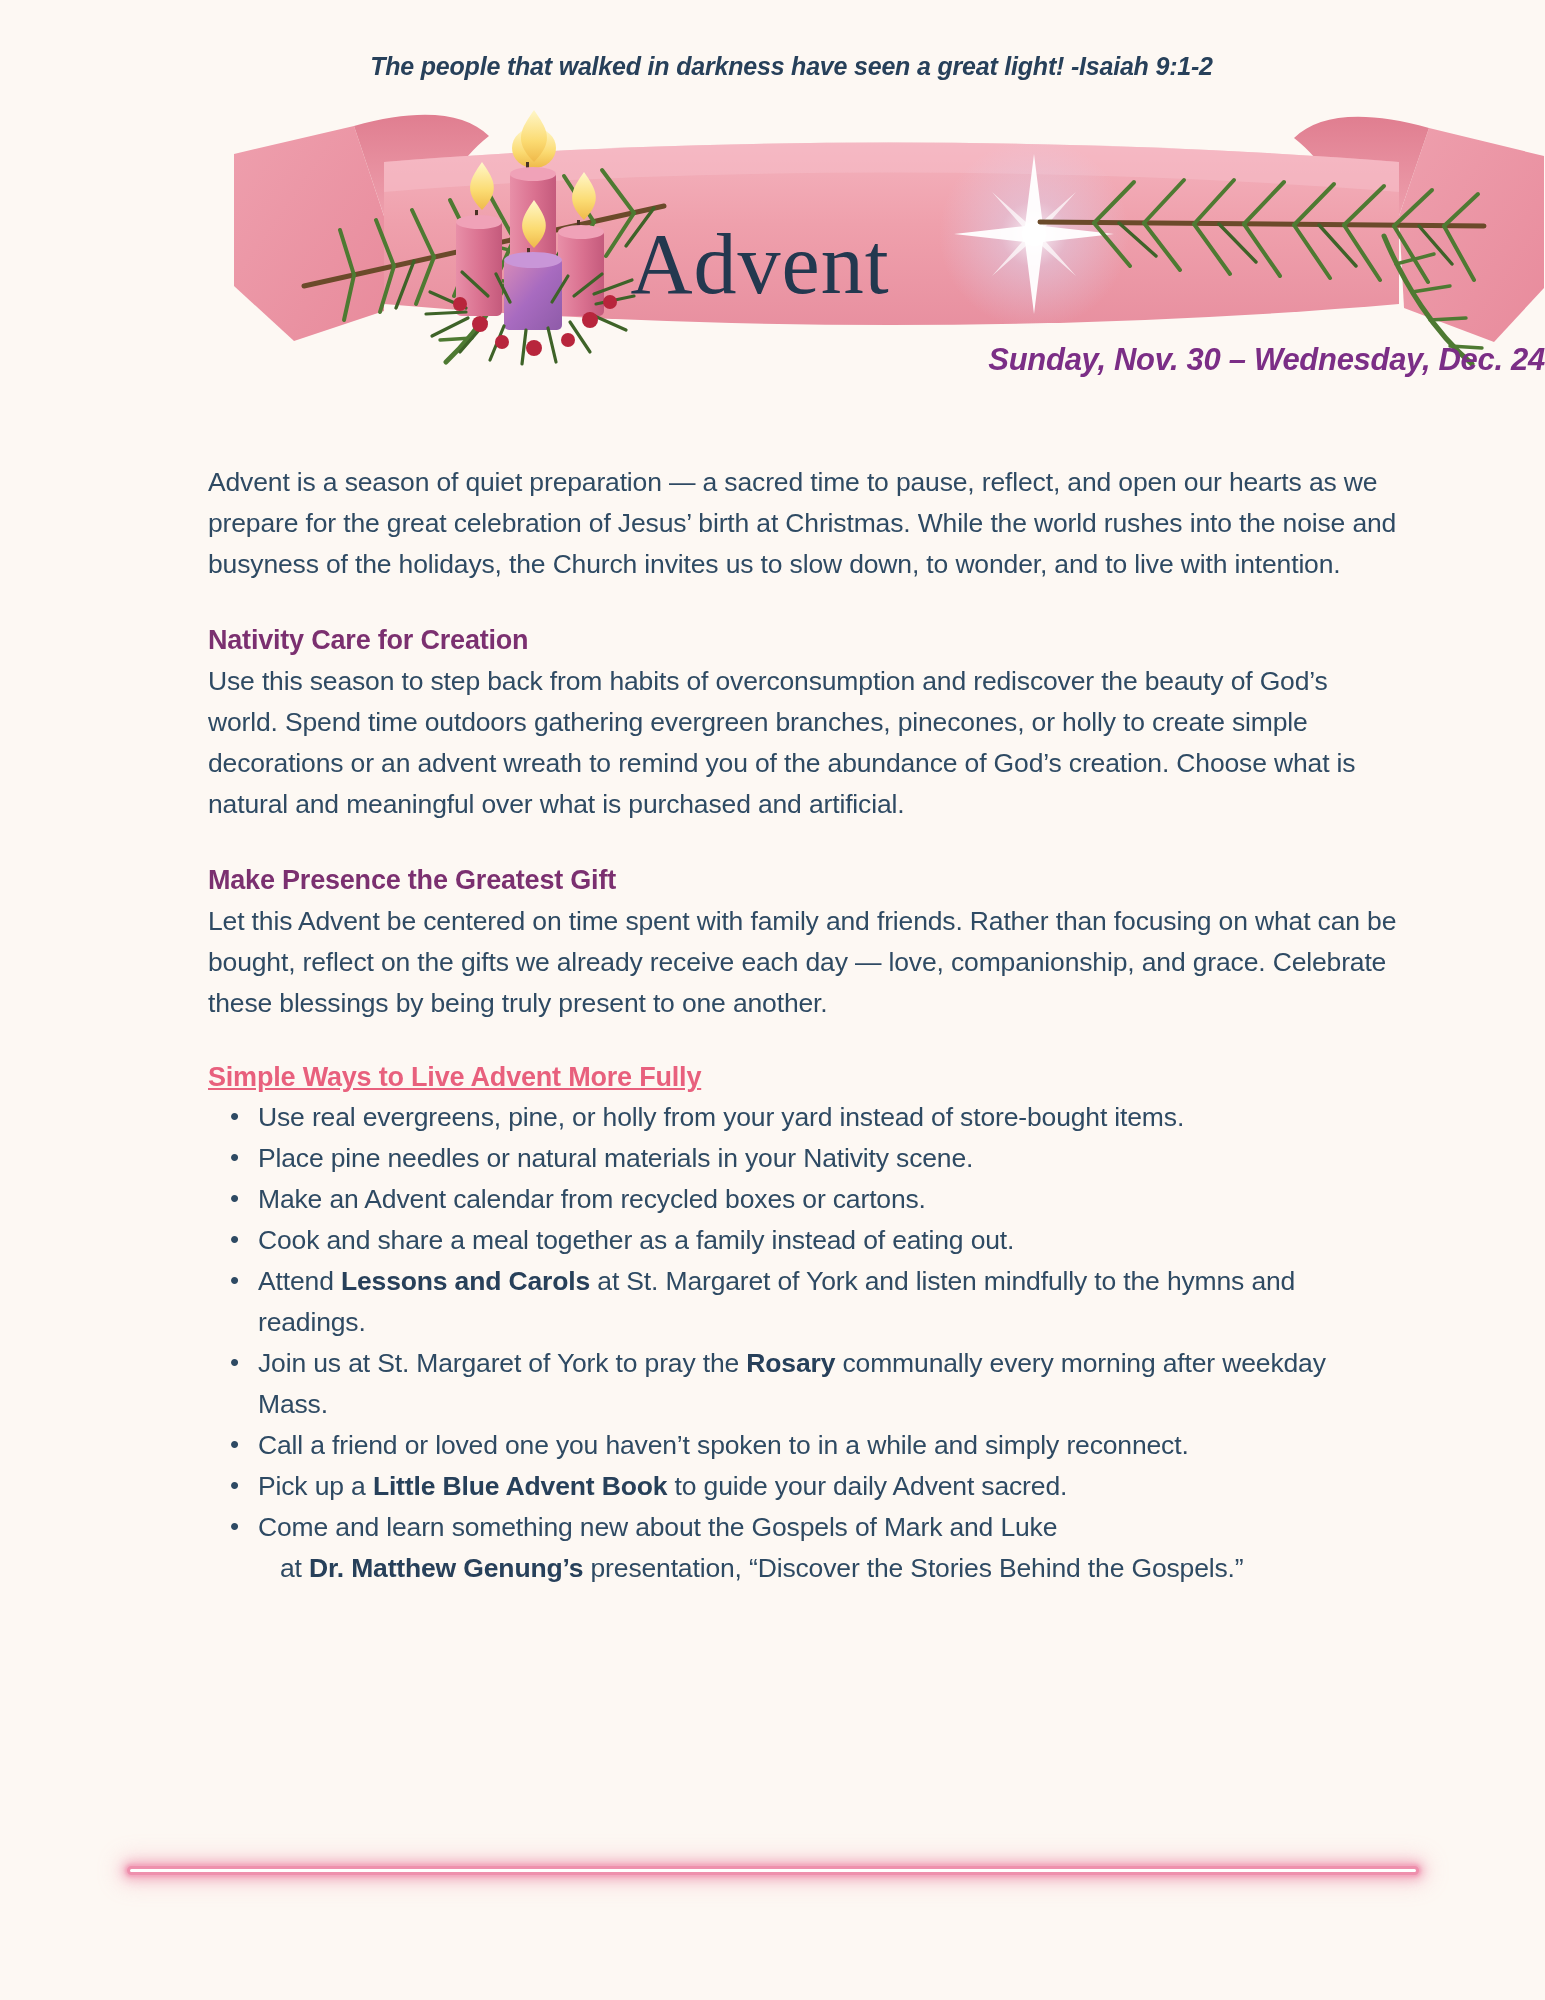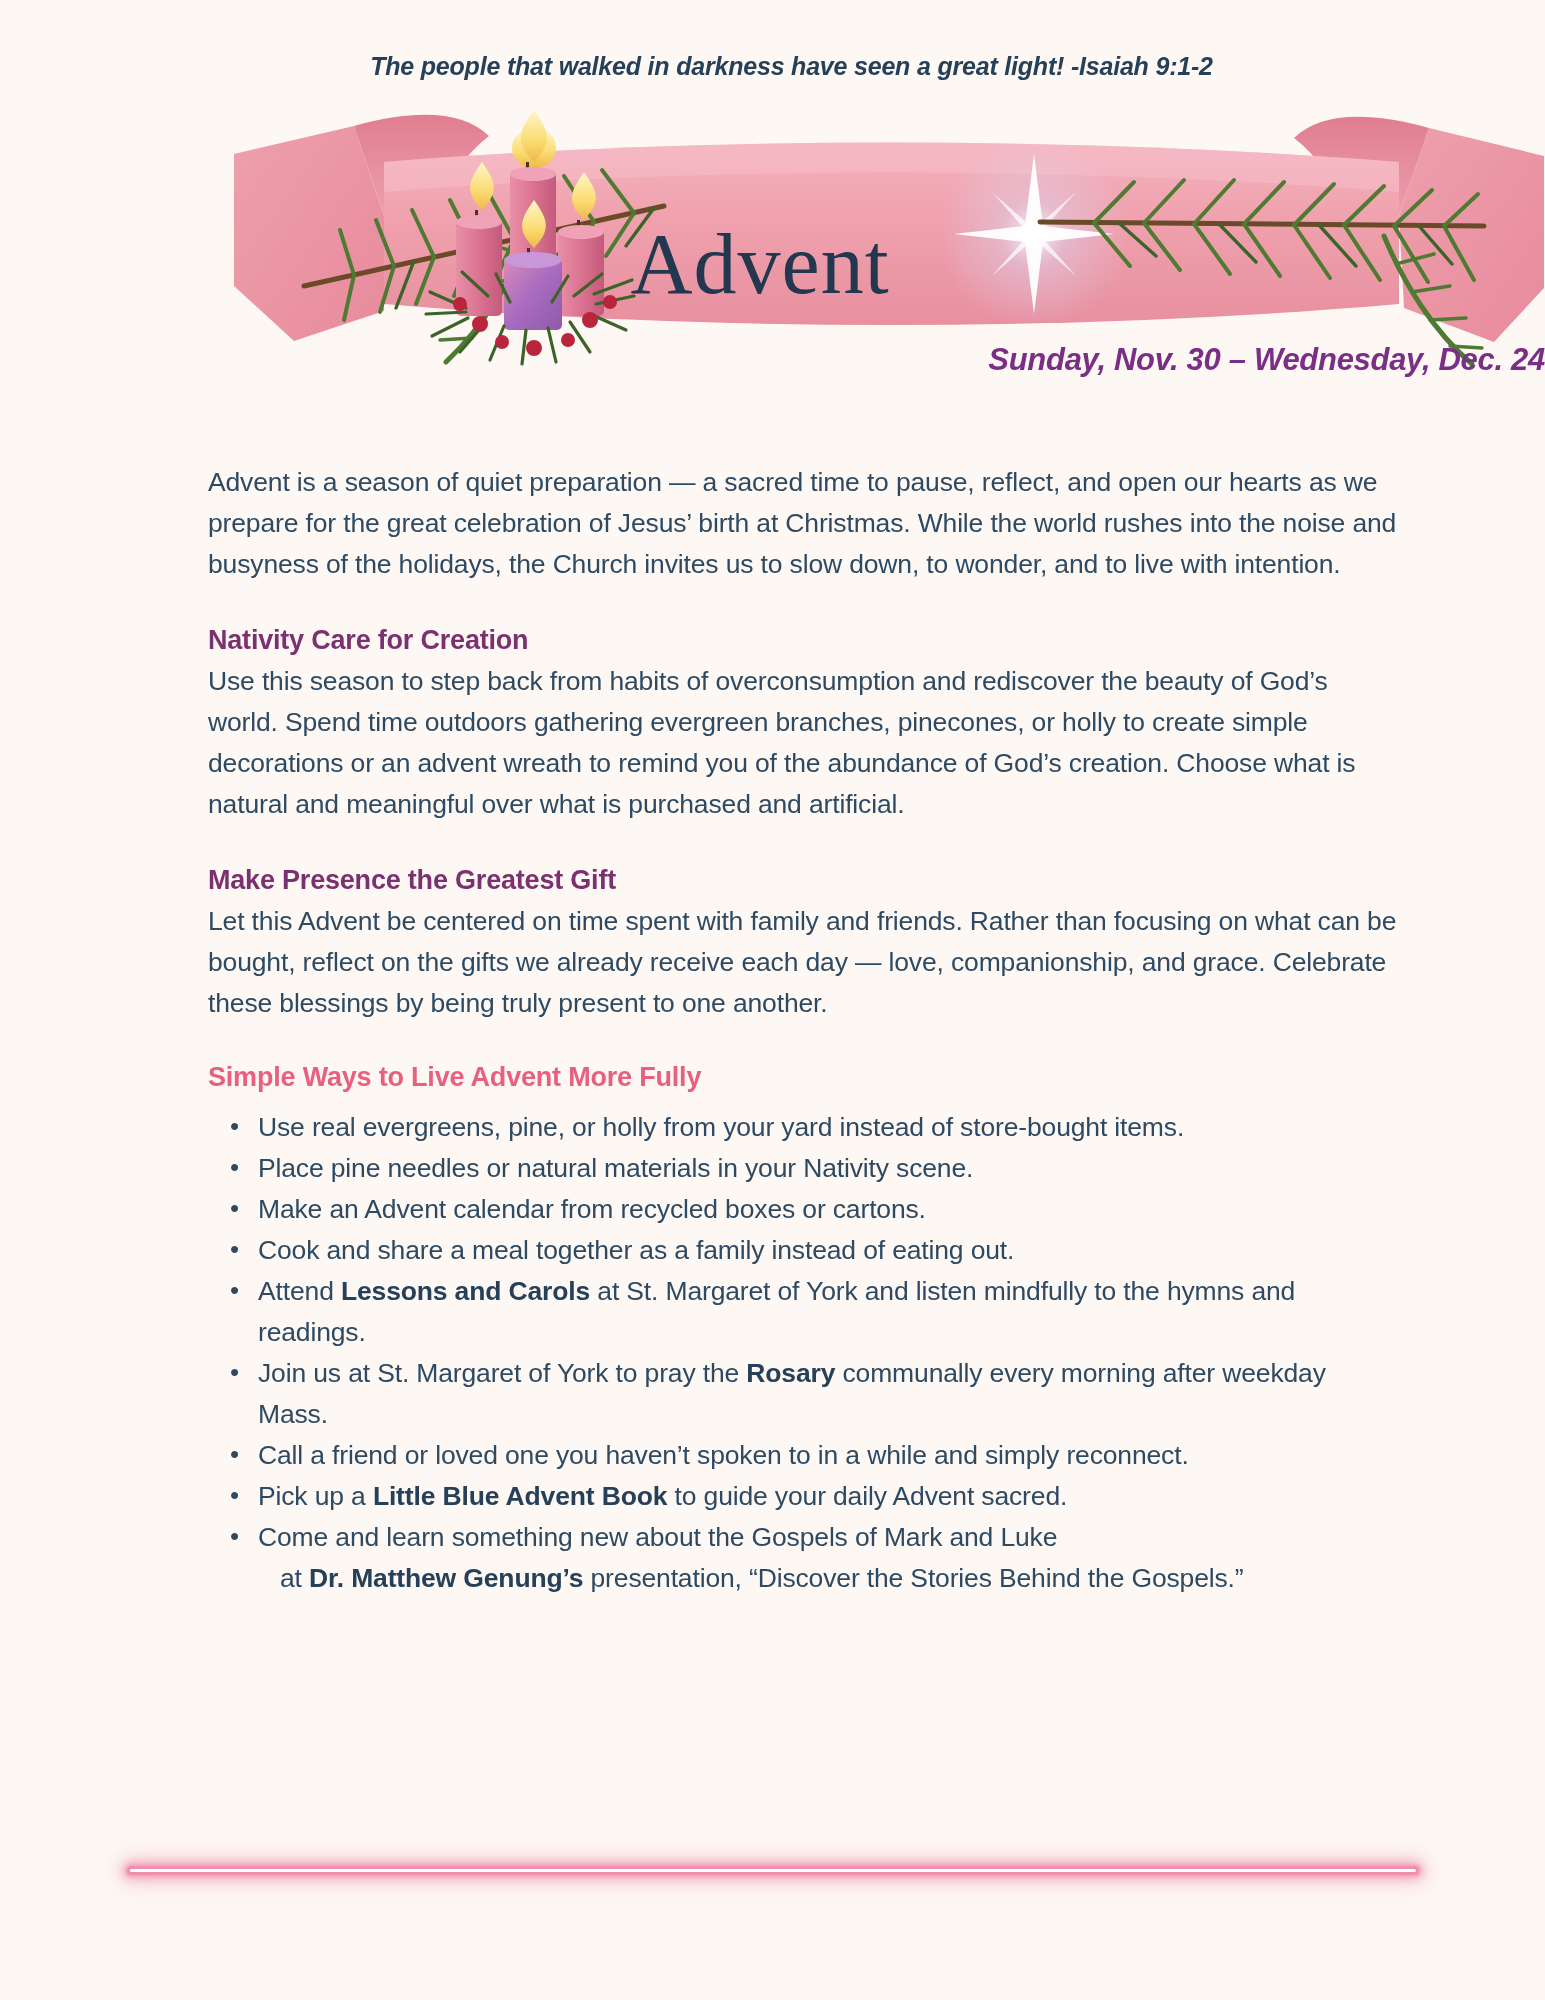--- a/index.html
+++ b/index.html
@@ -56,21 +56,21 @@
 
   .sec-body{
     font-size:26.5px;
     line-height:41px;
     color:#2E4A63;
     letter-spacing:-0.15px;
   }
   .section{ margin-bottom:40px; }
   .section.tight{ margin-bottom:38px; }
 
-  .bullet-head{ margin-bottom:14px; }
+  .bullet-head{ margin-bottom:4px;text-decoration:underline; }
 
   ul.bullets{ list-style:none; margin-top:2px; }
   ul.bullets li{
     position:relative;
     padding-left:50px;
     font-size:26.5px;
     line-height:41px;
     color:#2E4A63;
     letter-spacing:-0.15px;
     margin-bottom:0px;

